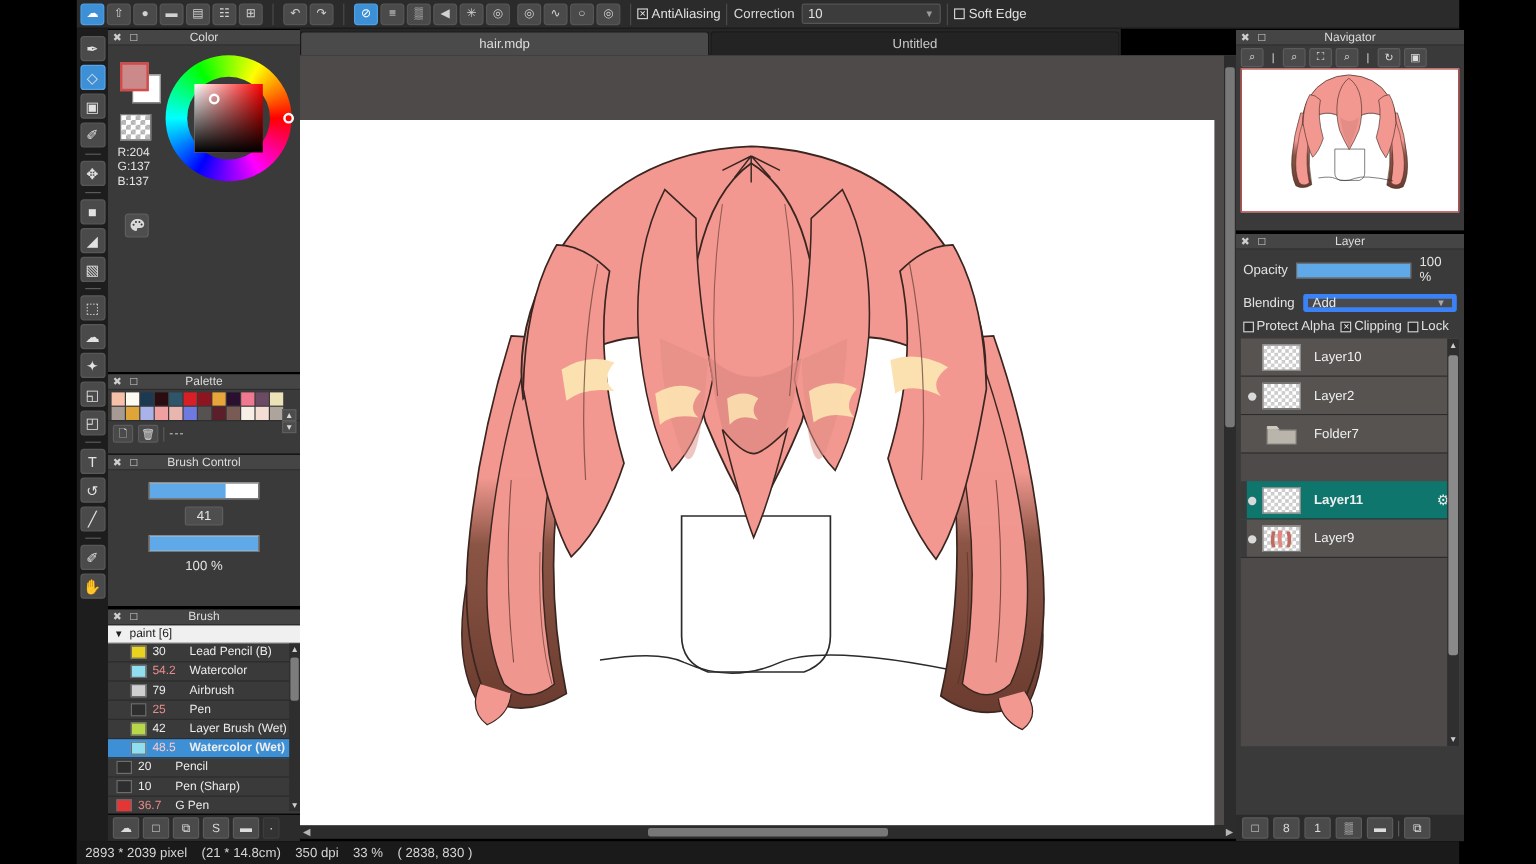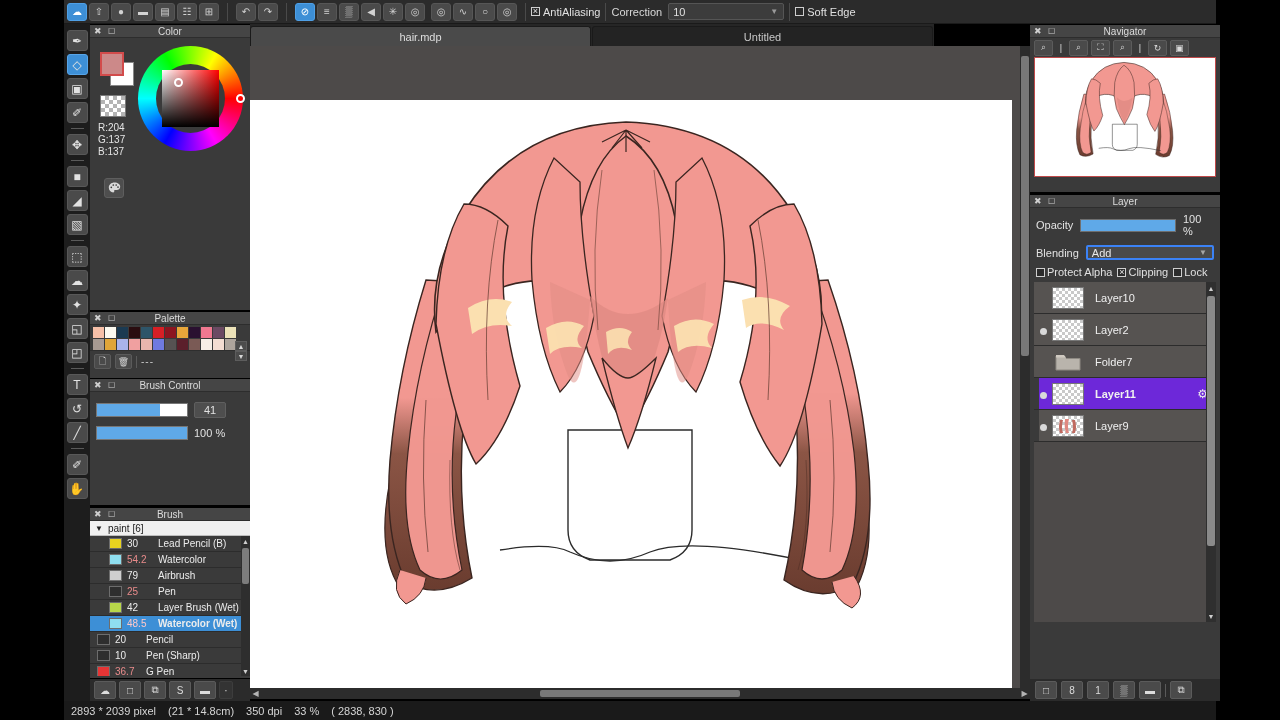--- a/index.html
+++ b/index.html
@@ -116,21 +116,21 @@
   .palbar { display: flex; align-items: center; gap: 4px; padding: 3px 4px;
             border-top: 1px solid #2e2e2e; }
   .palbar .minib { width: 17px; height: 15px; background: #4a4a4a; border: 1px solid #5b5b5b;
                    border-radius: 2px; display: flex; align-items: center;
                    justify-content: center; color: #ddd; font-size: 9px; }
   .palbar .dash { color: #c9c9c9; font-size: 10px; letter-spacing: 1px; }
   .palbar .vsep { width: 1px; height: 12px; background: #5a5a5a; }
 
   
   #brushCtrlPanel { top: 379px; height: 126px; }
-  .bc-row { display: flex; align-items: center; gap: 6px; padding: 6px 6px 0 6px; }
+  .bc-row { display: flex; align-items: center; gap: 6px; padding: 6px 6px 0 6px; flex-direction: column; }
   .bc-slider { position: relative; width: 92px; height: 14px; background: #fff;
                border: 1px solid #777; }
   .bc-fill { position: absolute; left: 0; top: 0; bottom: 0; background: #5fa9e8; }
   .bc-val { color: #e2e2e2; font-size: 11px; }
   .bc-box { width: 32px; height: 16px; background: #4e4e4e; border: 1px solid #5f5f5f;
             display: flex; align-items: center; justify-content: center;
             color: #e3e3e3; font-size: 11px; border-radius: 2px; }
 
   
   #brushPanel { top: 508px; height: 170px; }
@@ -195,32 +195,32 @@
         color: #dcdcdc; font-size: 9px; }
   .nv.flat { background: #3a3a3a; border-color: transparent; width: 10px; }
   .nav-view { position: relative; margin: 0 4px; height: 120px; background: #fff;
               border: 1px solid #c04a4a; overflow: hidden; }
 
   #layerPanel { top: 195px; height: 485px; }
   .lp-row { display: flex; align-items: center; gap: 7px; padding: 3px 6px 0 6px;
             color: #e2e2e2; font-size: 11px; }
   .lp-slider { position: relative; width: 96px; height: 13px; background: #5fa9e8;
                border: 1px solid #6f6f6f; }
-  .lp-select { width: 128px; height: 15px; background: #4a4a4a; border: 2px solid #3b82f6;
+  .lp-select { width: 128px; height: 15px; background: #4a4a4a; border: 4px solid #3b82f6;
                color: #e8e8e8; font-size: 11px; display: flex; align-items: center;
                padding: 0 4px; position: relative; border-radius: 2px; }
   .lp-select .caret { position: absolute; right: 5px; color: #a6a6a6; font-size: 8px; }
   .lp-checks { display: flex; align-items: center; gap: 2px; padding: 6px 0 4px 6px;
                color: #e6e6e6; font-size: 11px; }
   .lp-checks .tb-check { gap: 2px; }
   .layer-list { position: relative; margin: 0 4px; height: 340px;
                 background: #4d4a49; overflow: hidden; }
   .lrow { height: 32px; display: flex; align-items: center;
           border-bottom: 1px solid #2c2c2c; background: #565351; position: relative; }
-  .lrow.sel { background: #6d28d9; }
+  .lrow.sel { background: #0f766e; margin-top: 23px; }
   .lrow .eye { width: 18px; text-align: center; flex: none; }
   .eyedot { display: inline-block; width: 7px; height: 7px; border-radius: 50%;
             background: #d9d9d9; }
   .lthumb { width: 32px; height: 22px; border: 1px solid #777; flex: none;
             background-image:
               linear-gradient(45deg,#c9c9c9 25%,transparent 25%,transparent 75%,#c9c9c9 75%),
               linear-gradient(45deg,#c9c9c9 25%,transparent 25%,transparent 75%,#c9c9c9 75%);
             background-size: 6px 6px; background-position: 0 0, 3px 3px;
             background-color: #fff; position: relative; overflow: hidden; }
   .lname { margin-left: 11px; font-size: 11px; color: #f0f0f0; }

